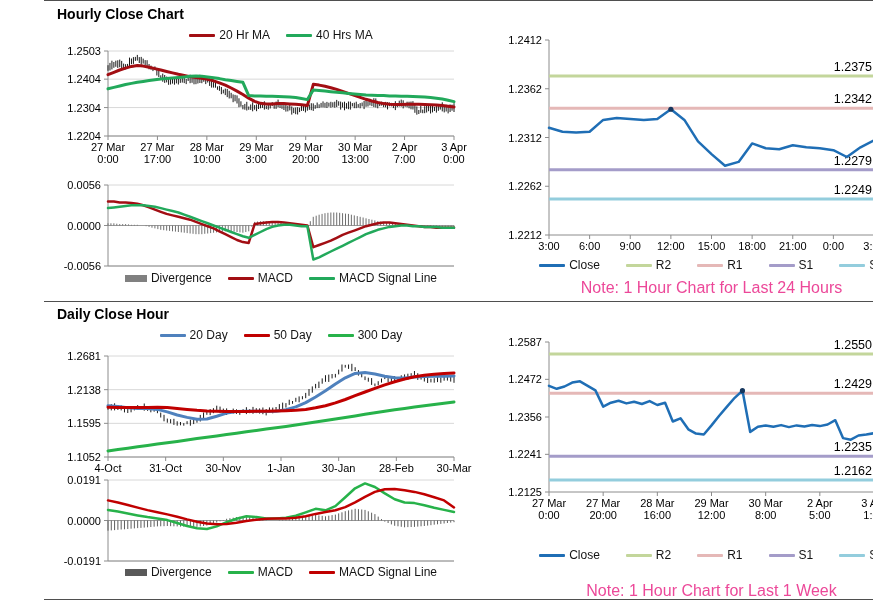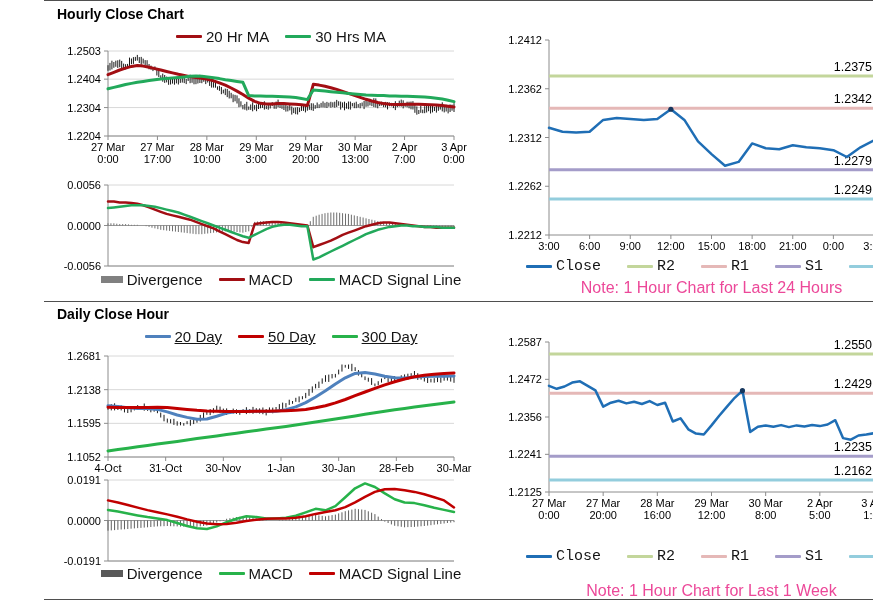--- a/index.html
+++ b/index.html
@@ -1,21 +1,21 @@
 <!DOCTYPE html>
 <html><head>
 <meta charset="utf-8">
 <style>
   html,body{margin:0;padding:0;background:#fff;}
   .page{position:relative;width:873px;height:601px;background:#fff;font-family:"Liberation Sans",sans-serif;overflow:hidden;margin-left:44px;}
   .rule{position:absolute;left:0;width:873px;height:0;border-top:1px solid #4f4f4f;}
   .title{position:absolute;font-size:14px;font-weight:bold;color:#000;white-space:nowrap;}
-  .legend{position:absolute;display:flex;justify-content:center;align-items:flex-end;font-size:15px;color:#141414;white-space:nowrap;}
+  .legend{position:absolute;display:flex;justify-content:center;align-items:flex-end;font-size:12px;color:#141414;white-space:nowrap;}
   .legend .item{display:flex;align-items:center;margin:0 8px;}
-  .legend.wide .item{margin:0 13px;font-family:Liberation Mono, monospace;}
+  .legend.wide .item{margin:0 13px;}
   .sw-line{display:inline-block;width:26px;height:3px;margin-right:4px;border-radius:1px;}
   .sw-bar{display:inline-block;width:22px;height:7px;margin-right:4px;}
   .note{position:absolute;font-size:16px;color:#ec4899;text-align:center;}
   #chart-canvas{position:absolute;left:0;top:0;}
   svg text{font-family:"Liberation Sans",sans-serif;}
 </style>
 </head>
 <body>
 
 <div class="page">
@@ -723,21 +723,21 @@
       </g>
   </svg>
 
   <div class="legend" style="left:64px;top:28px;width:346px;">
       <span class="item">
         <span class="sw-line" style="background: rgb(162, 14, 19);"></span>
         <span>20 Hr MA</span>
       </span>
       <span class="item">
         <span class="sw-line" style="background: rgb(34, 169, 91);"></span>
-        <span>30 Hrs MA</span>
+        <span>40 Hrs MA</span>
       </span>
     </div>
   <div class="legend" style="left:64px;top:271px;width:346px;">
       <span class="item">
         <span class="sw-bar" style="background: rgb(128, 128, 128);"></span>
         <span>Divergence</span>
       </span>
       <span class="item">
         <span class="sw-line" style="background: rgb(162, 14, 19);"></span>
         <span>MACD</span>
@@ -764,21 +764,21 @@
         <span class="sw-line" style="background: rgb(164, 156, 201);"></span>
         <span>S1</span>
       </span>
       <span class="item">
         <span class="sw-line" style="background: rgb(147, 205, 221);"></span>
         <span>S2</span>
       </span>
     </div>
   <div class="note" style="left:495px;top:279px;width:345px;">Note: 1 Hour Chart for Last 24 Hours</div>
 
-  <div class="legend" style="left:64px;top:328px;width:346px;text-decoration:underline;">
+  <div class="legend" style="left:64px;top:328px;width:346px;">
       <span class="item">
         <span class="sw-line" style="background: rgb(79, 129, 189);"></span>
         <span>20 Day</span>
       </span>
       <span class="item">
         <span class="sw-line" style="background: rgb(192, 0, 0);"></span>
         <span>50 Day</span>
       </span>
       <span class="item">
         <span class="sw-line" style="background: rgb(39, 178, 74);"></span>

